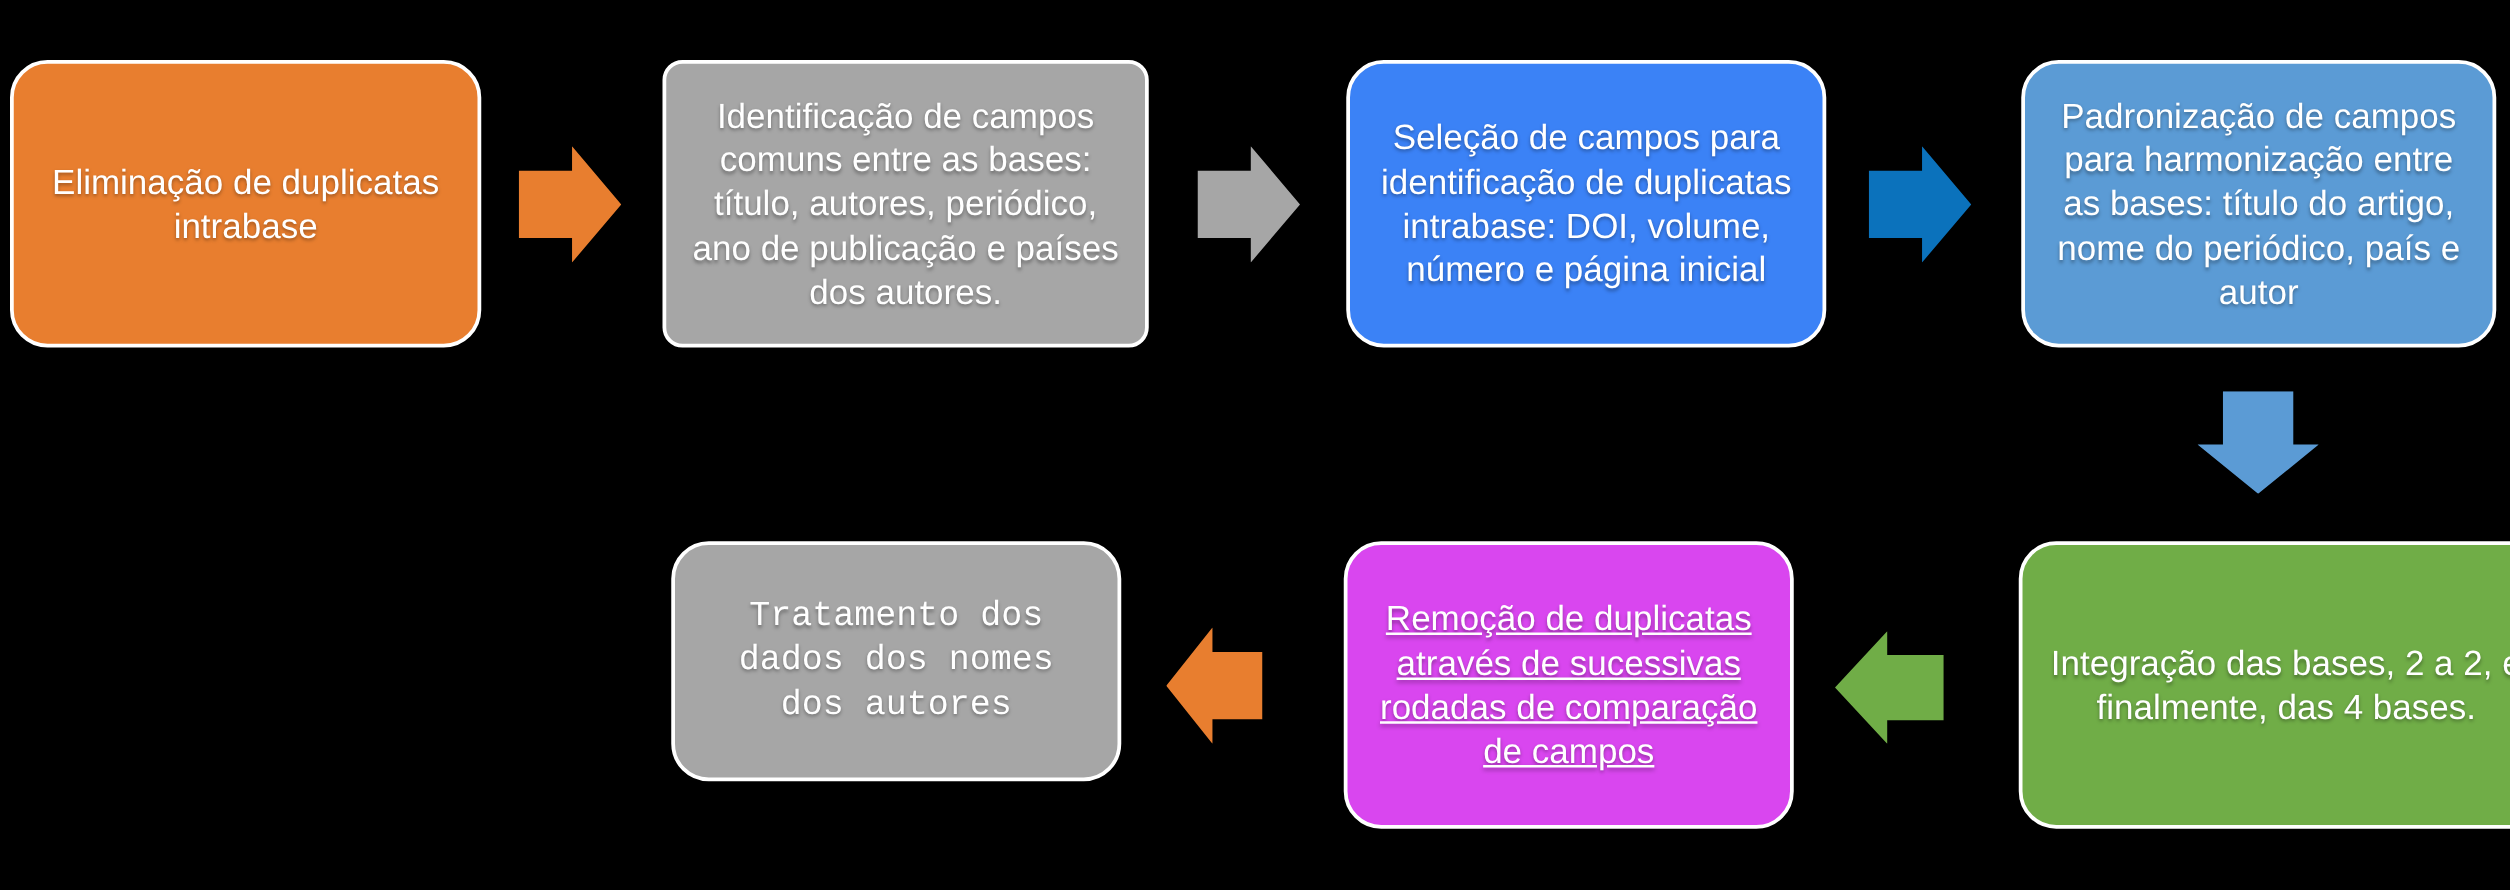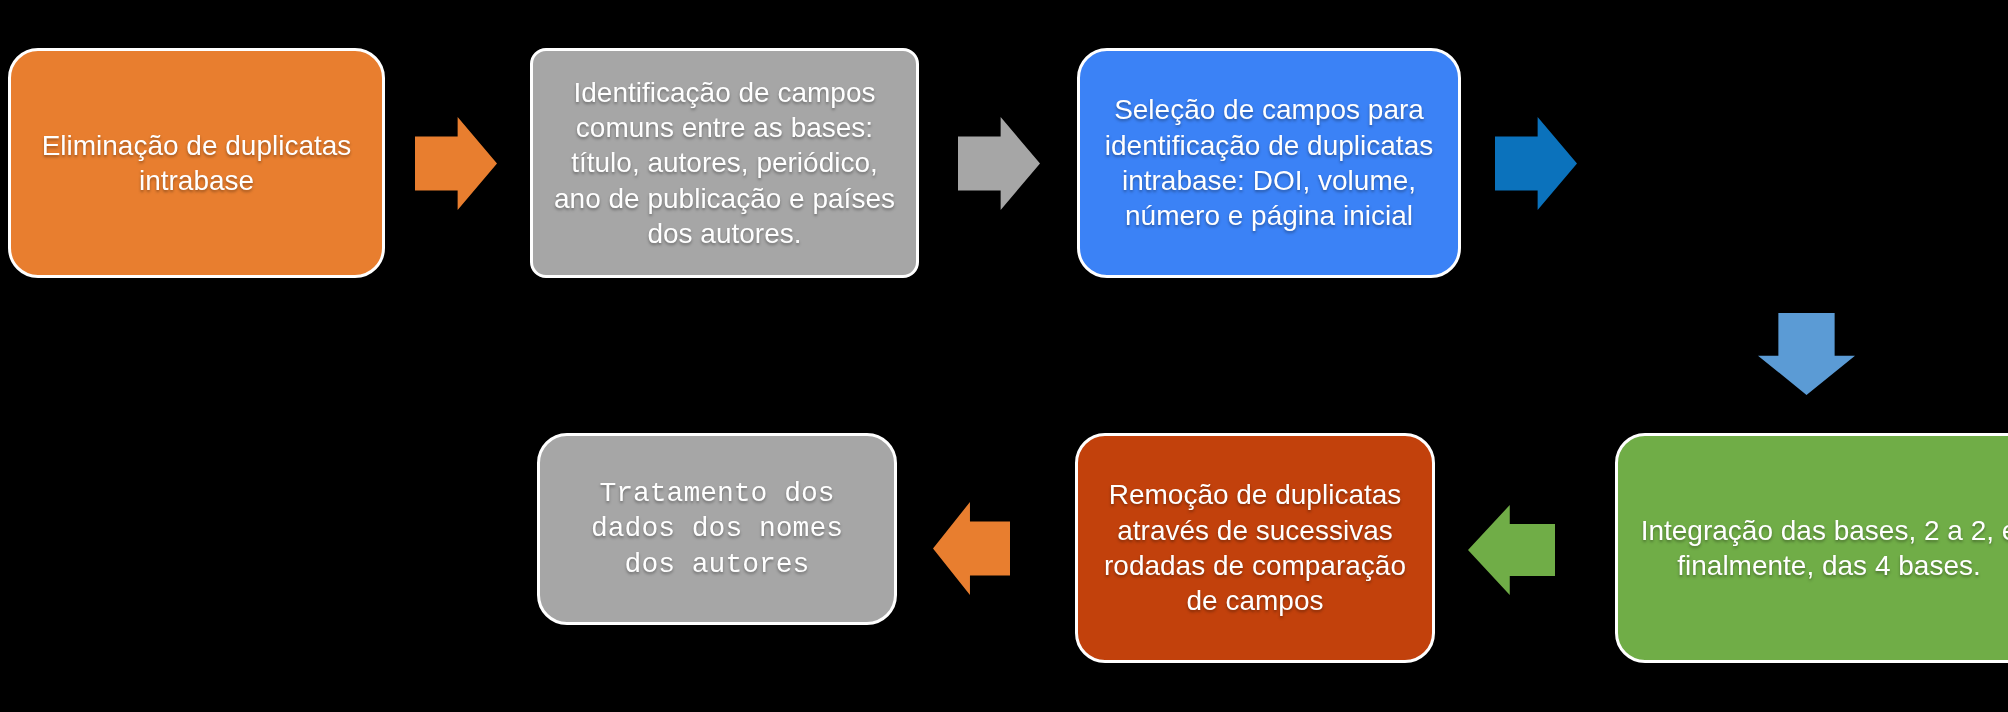--- a/index.html
+++ b/index.html
@@ -74,34 +74,37 @@
   </svg>
 
   <div class="node b3" style="background-color: #3b82f6;">
     <span>Seleção de campos para identificação de duplicatas intrabase: DOI, volume, número e página inicial</span>
   </div>
 
   <svg class="arrow a3" viewBox="0 0 100 100" preserveAspectRatio="none">
     <polygon points="0,21 52,21 52,0 100,50 52,100 52,79 0,79" style="fill: rgb(11, 114, 188);"></polygon>
   </svg>
 
+  <div class="node b4" style="background-color: rgb(91, 155, 213);">
+    <span>Padronização de campos para harmonização entre as bases: título do artigo, nome do periódico, país e autor</span>
+  </div>
 
   <svg class="arrow a4" viewBox="0 0 100 100" preserveAspectRatio="none">
     <polygon points="21,0 79,0 79,52 100,52 50,100 0,52 21,52" style="fill: rgb(91, 155, 213);"></polygon>
   </svg>
 
   <div class="node b5" style="background-color: rgb(112, 173, 71);">
     <span>Integração das bases, 2 a 2, e finalmente, das 4 bases.</span>
   </div>
 
   <svg class="arrow a5" viewBox="0 0 100 100" preserveAspectRatio="none">
     <polygon points="100,21 48,21 48,0 0,50 48,100 48,79 100,79" style="fill: rgb(112, 173, 71);"></polygon>
   </svg>
 
-  <div class="node b6" style="background-color: #c2410c;">
+  <div class="node b6" style="background-color: #d946ef; text-decoration: underline;">
     <span>Remoção de duplicatas através de sucessivas rodadas de comparação de campos</span>
   </div>
 
   <svg class="arrow a6" viewBox="0 0 100 100" preserveAspectRatio="none">
     <polygon points="100,21 48,21 48,0 0,50 48,100 48,79 100,79" style="fill: rgb(232, 126, 47);"></polygon>
   </svg>
 
   <div class="node b7" style="background-color: rgb(166, 166, 166);">
     <span>Tratamento dos dados dos nomes dos autores</span>
   </div>

